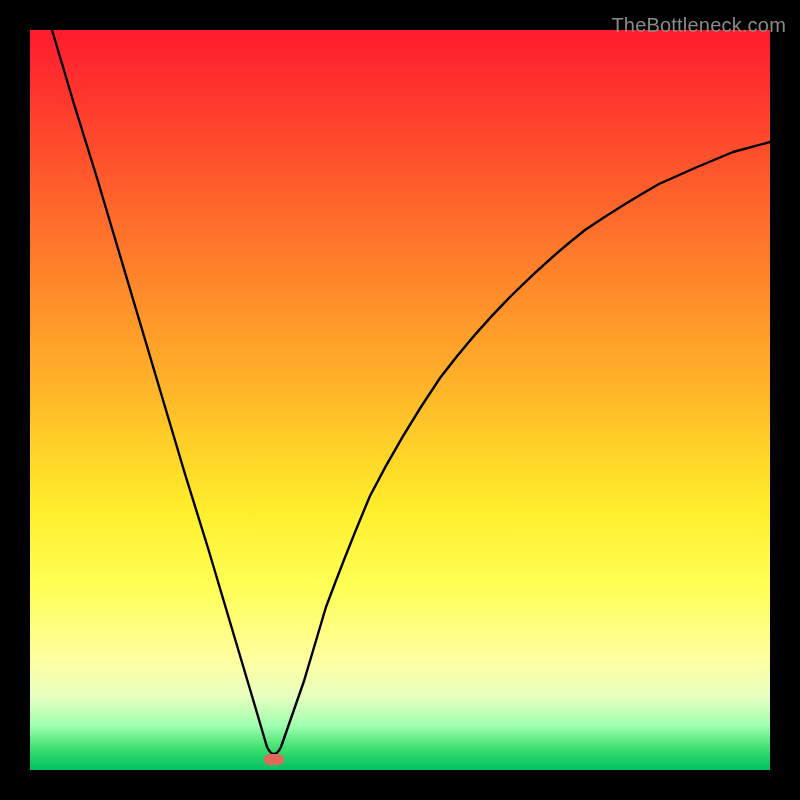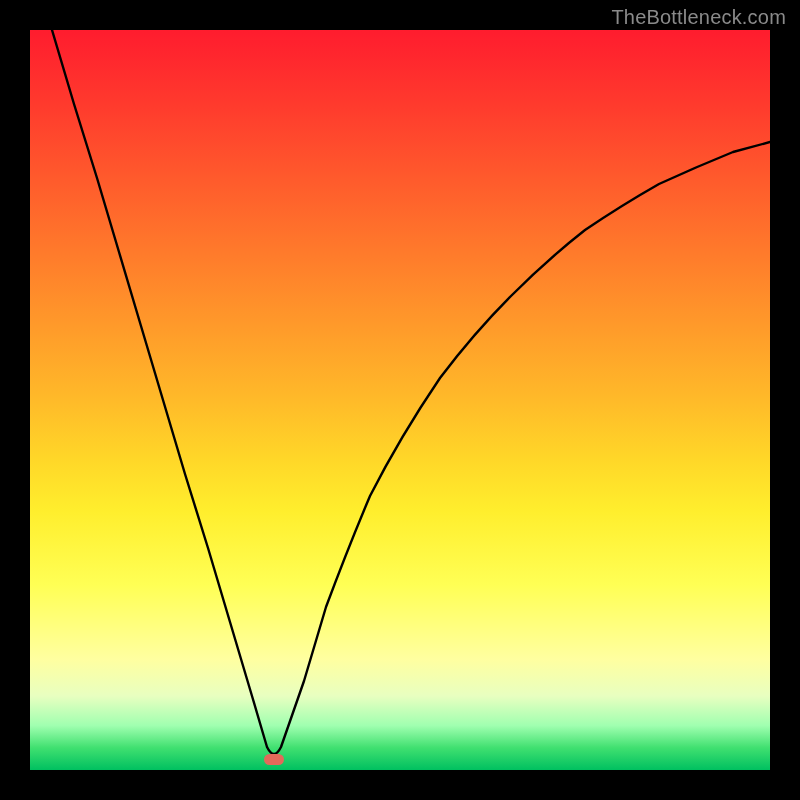--- a/index.html
+++ b/index.html
@@ -44,21 +44,21 @@
   }
   .curve-svg {
     position: absolute;
     left: 30px;
     top: 30px;
     width: 740px;
     height: 740px;
   }
   .watermark {
     position: absolute;
-    top: 6px;
+    top: 14px;
     right: 14px;
     color: #8a8a8a;
     font-size: 20px;
     font-weight: 500;
     letter-spacing: 0.2px;
     white-space: nowrap;
   }
 </style>
 </head>
 <body>

